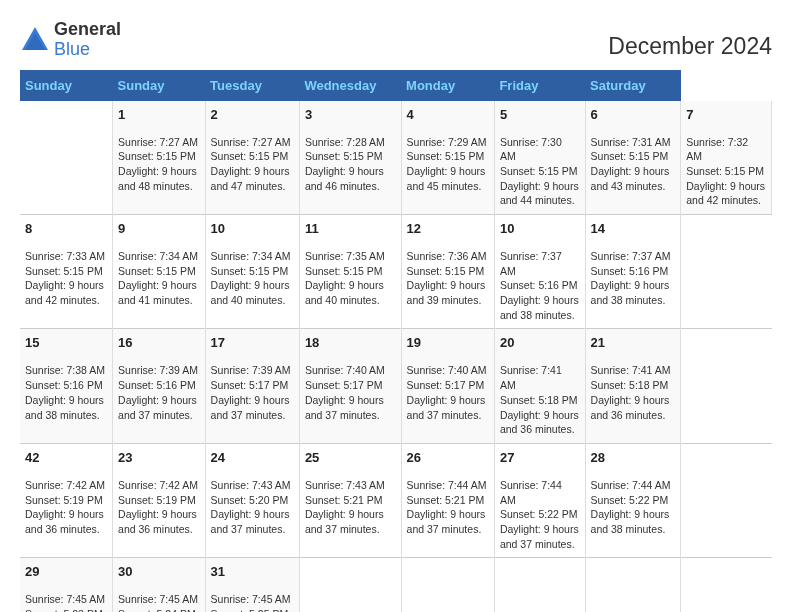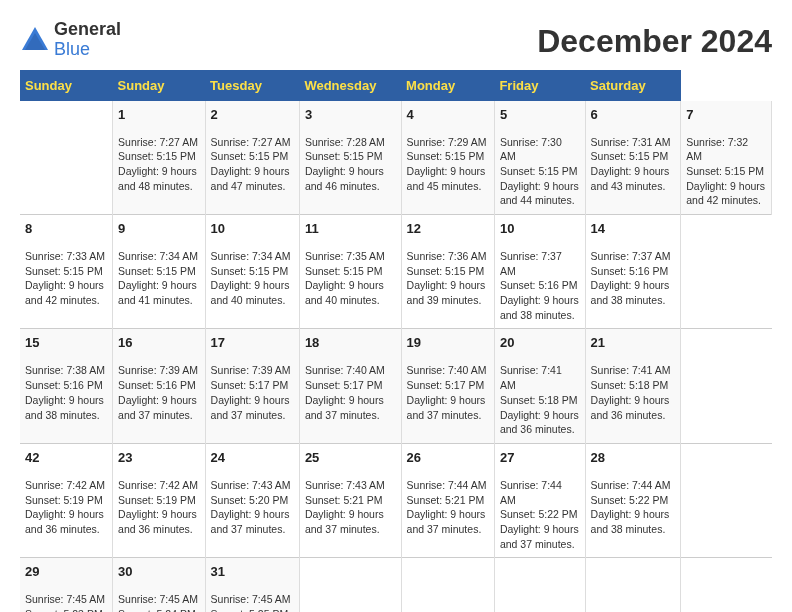--- a/index.html
+++ b/index.html
@@ -37,36 +37,36 @@
     }
     .logo-icon {
       width: 30px;
       height: 30px;
       margin-right: 4px;
     }
     .title-section {
       text-align: right;
     }
     .month-title {
-      font-size: 32px;
-      font-weight: bold;
+      font-size: 23px;
+      font-weight: normal;
       color: #333;
     }
     .location {
       font-size: 15px;
       color: #555;
     }
     .calendar {
       width: 100%;
       border-collapse: collapse;
       font-size: 11px;
     }
     .calendar thead th {
       background-color: #2e5fa3;
-      color: #fde047;
+      color: #7dd3fc;
       padding: 8px 5px;
       text-align: left;
       font-size: 13px;
       font-weight: bold;
     }
     .calendar tbody tr {
       border-bottom: 1px solid #ccc;
     }
     .calendar tbody td {
       vertical-align: top;

